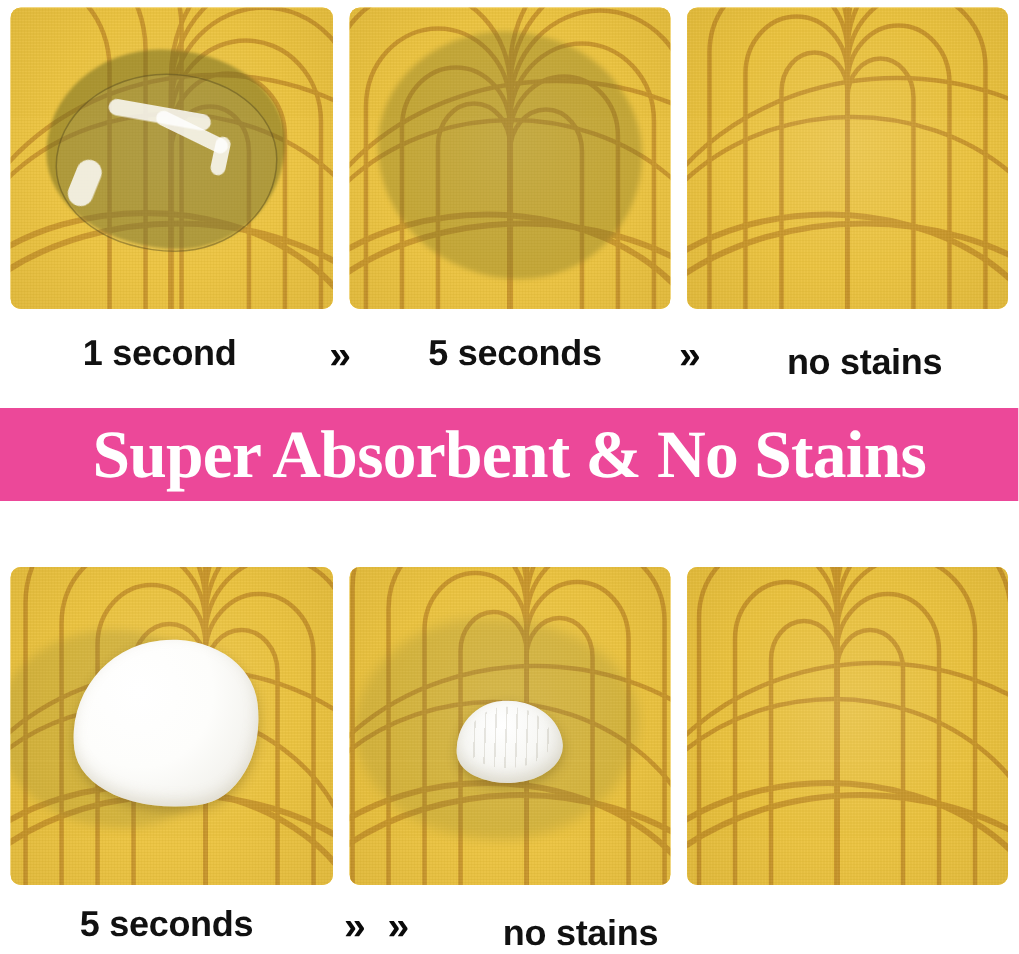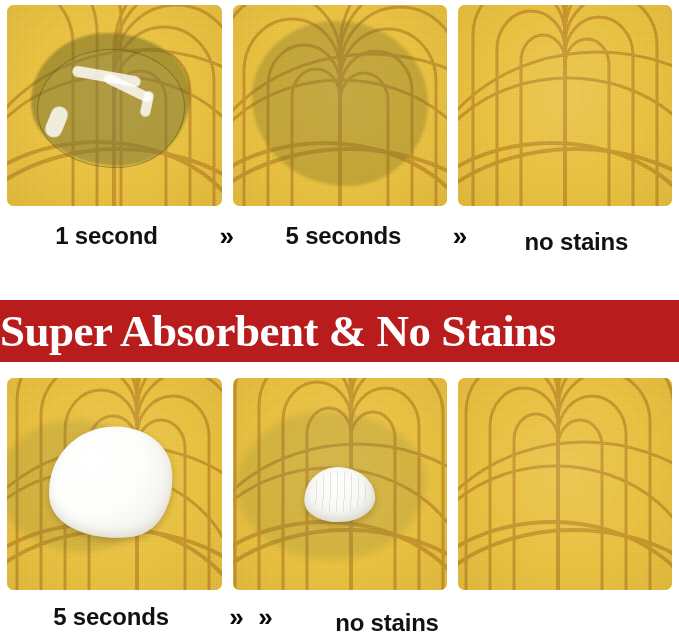--- a/index.html
+++ b/index.html
@@ -134,23 +134,23 @@
     font-size:26px;
     font-weight:900;
     color:#0a0a0a;
     text-align:center;
     line-height:1;
   }
 
   
   .banner{
     position:absolute;
-    left:0;top:300px;width:679px;height:62px;
-    background:#b91c1c;
-    display:flex;align-items:center;justify-content:flex-start;
+    left:0;top:272px;width:679px;height:62px;
+    background:#ec4899;
+    display:flex;align-items:center;justify-content:center;
   }
   .banner-text{
     font-family:"Liberation Serif", serif;
     font-weight:bold;
     font-size:45px;
     line-height:1;
     color:#ffffff;
     white-space:nowrap;
     letter-spacing:-0.5px;
   }

